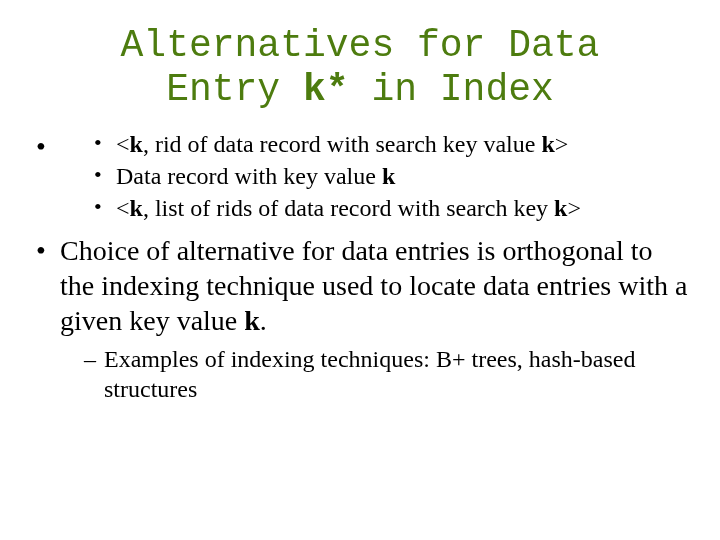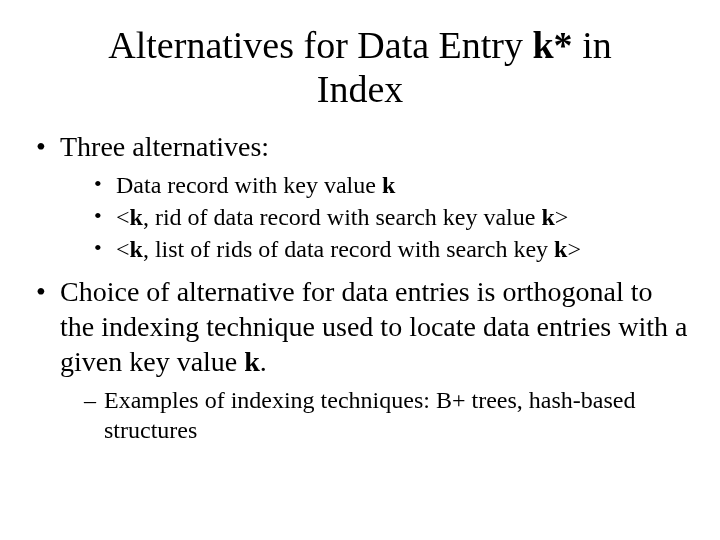--- a/index.html
+++ b/index.html
@@ -11,26 +11,27 @@
     font-family: "Times New Roman", Times, serif;
     color: #000000;
   }
   .slide {
     width: 720px;
     height: 540px;
     box-sizing: border-box;
     padding: 18px 28px 20px 28px;
   }
   .title {
-    color: #000000;
+    color: #4d7c0f;
     font-size: 38px;
     text-align: center;
     line-height: 1.15;
     margin: 6px 40px 18px 40px;
     font-weight: normal;
+    font-family: Liberation Mono, monospace;
   }
   ul.level1 {
     list-style: none;
     padding: 0;
     margin: 0 0 0 8px;
     font-size: 28px;
     line-height: 1.25;
   }
   ul.level1 > li {
     position: relative;
@@ -87,27 +88,26 @@
 <body>
 
 <div class="slide">
 
   <div class="title">
     <span>Alternatives for Data Entry </span><span class="b">k*</span><span> in Index</span>
   </div>
 
   <ul class="level1">
     <li>
-      <span>Three alternatives:</span>
       <ul class="level2">
         <li>
-          <span>Data record with key value </span><span class="b">k</span>
+          <span>&lt;</span><span class="b">k</span><span>, rid of data record with search key value </span><span class="b">k</span><span>&gt;</span>
         </li>
         <li>
-          <span>&lt;</span><span class="b">k</span><span>, rid of data record with search key value </span><span class="b">k</span><span>&gt;</span>
+          <span>Data record with key value </span><span class="b">k</span>
         </li>
         <li>
           <span>&lt;</span><span class="b">k</span><span>, list of rids of data record with search key </span><span class="b">k</span><span>&gt;</span>
         </li>
       </ul>
     </li>
     <li>
       <span>Choice of alternative for data entries is orthogonal to the indexing technique used to locate data entries with a given key value </span><span class="b">k</span><span>.</span>
       <ul class="level3">
         <li>

